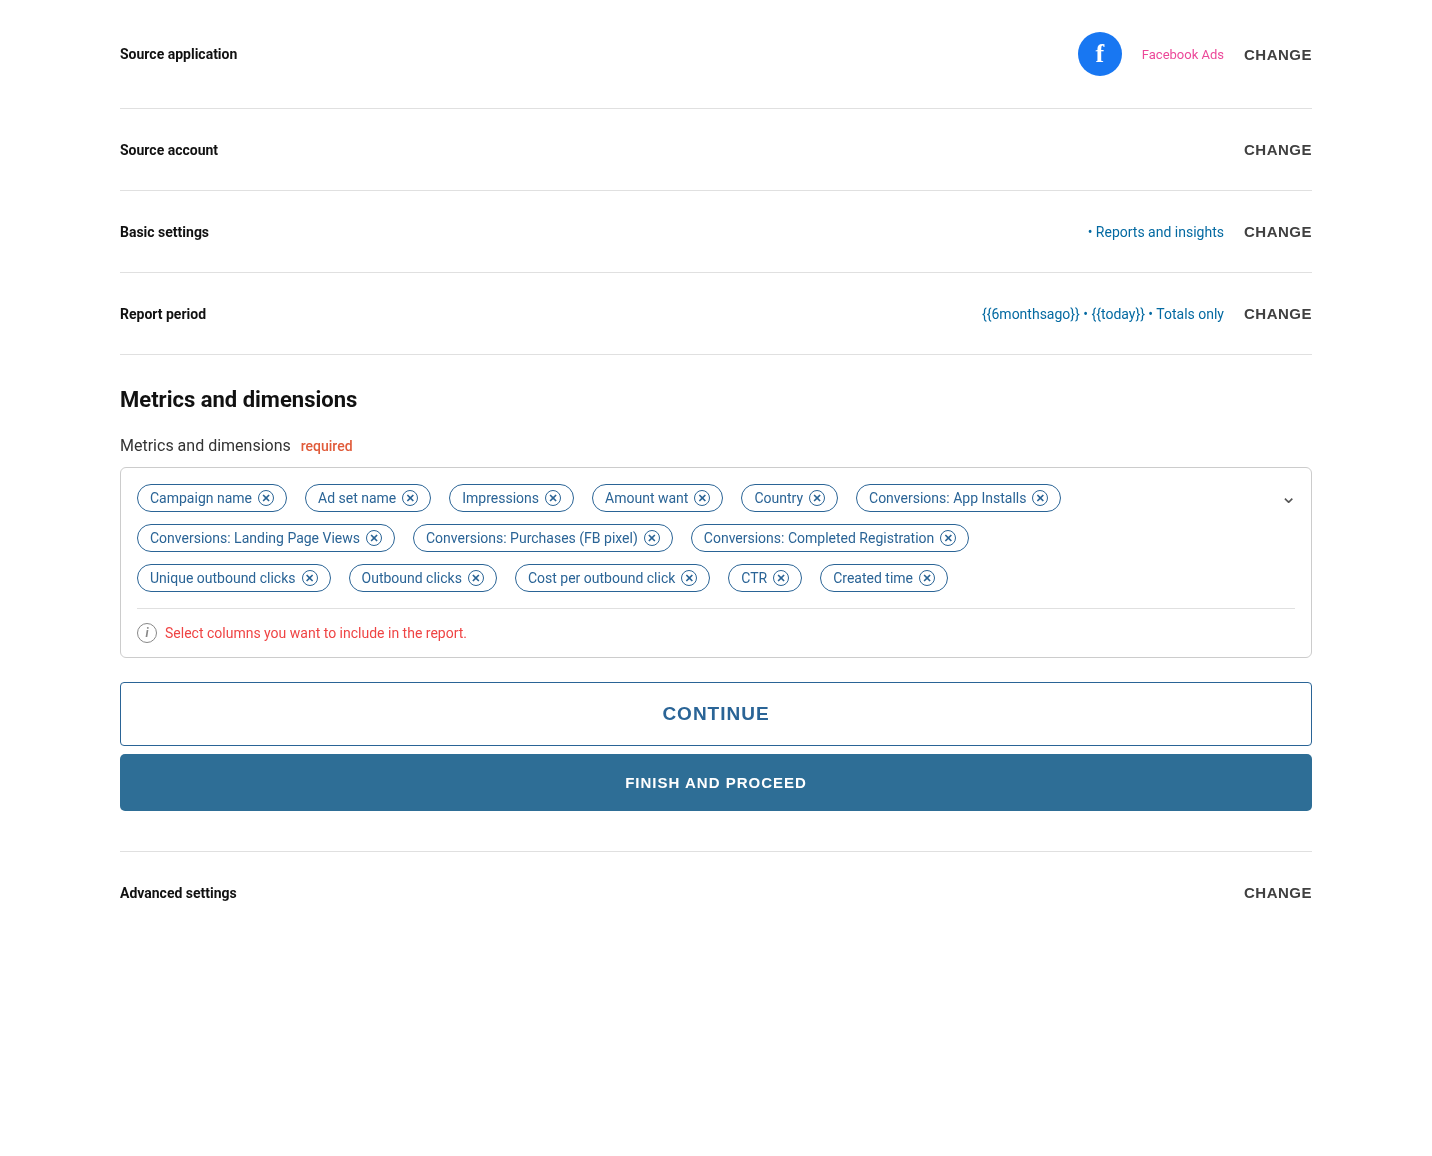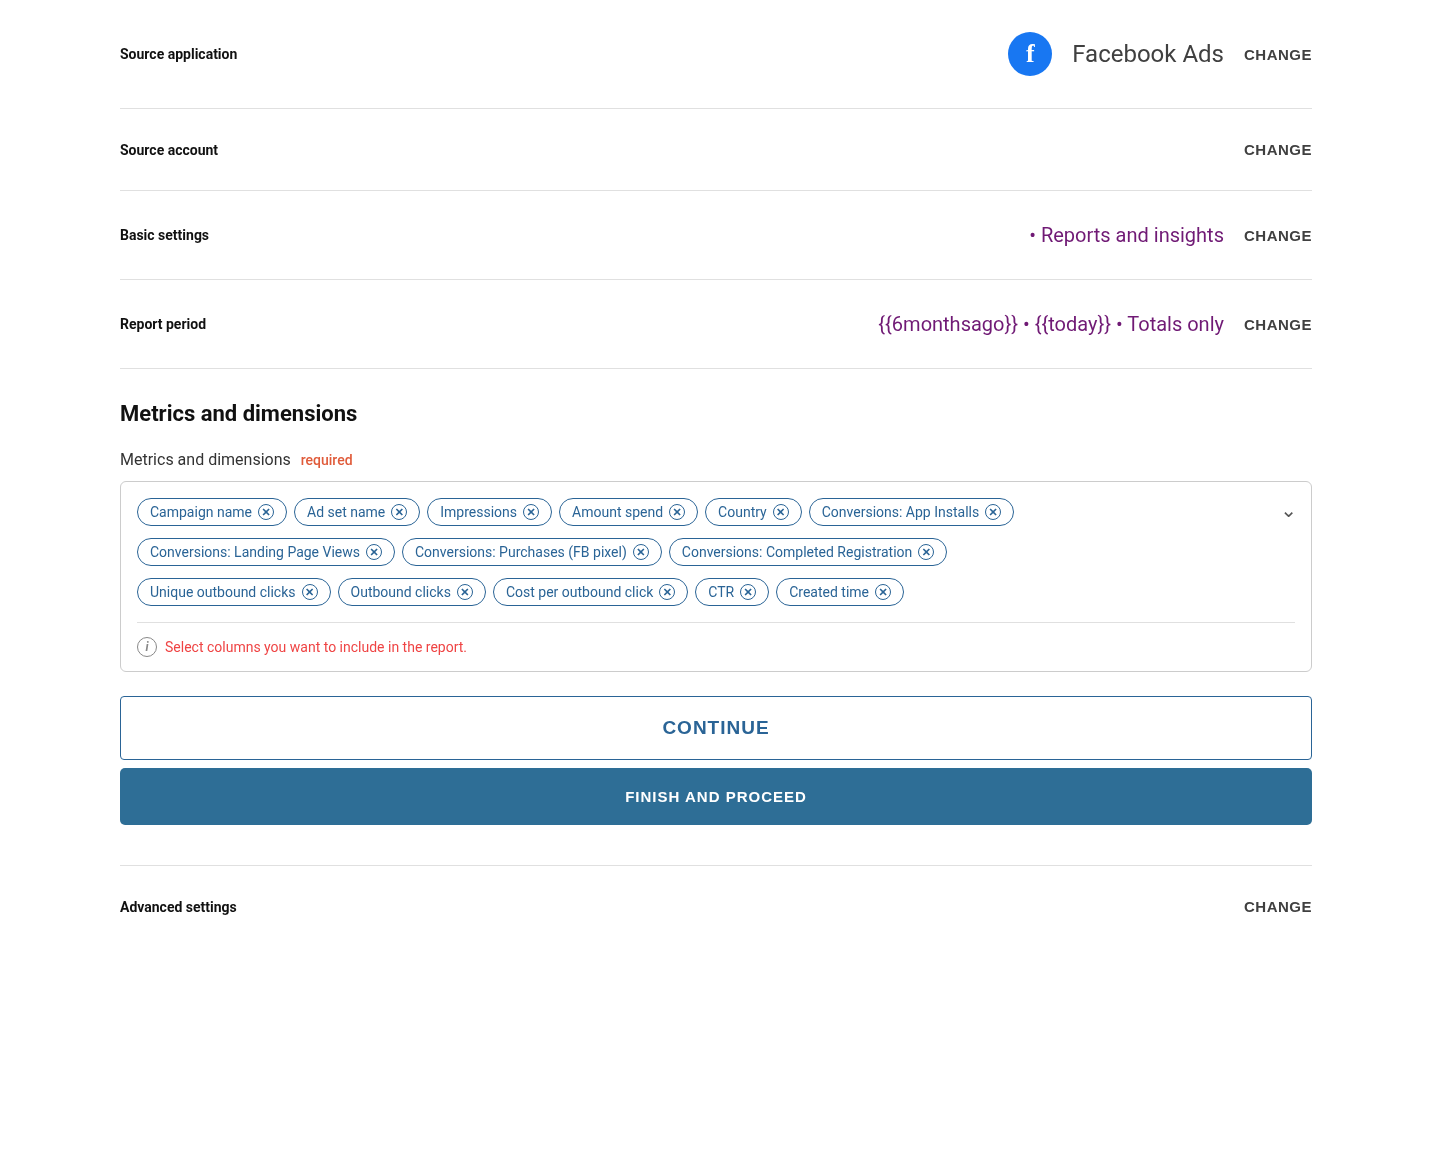--- a/index.html
+++ b/index.html
@@ -36,22 +36,22 @@
       color: #111;
     }
 
     .section-right {
       display: flex;
       align-items: center;
       gap: 20px;
     }
 
     .section-meta {
-      font-size: 20px;
-      color: #701a75;
+      font-size: 14px;
+      color: #0369a1;
     }
 
     .change-btn {
       font-size: 15px;
       font-weight: 700;
       color: #404040;
       background: none;
       border: none;
       cursor: pointer;
       text-transform: uppercase;
@@ -66,22 +66,22 @@
       display: flex;
       align-items: center;
       justify-content: center;
       color: white;
       font-size: 26px;
       font-weight: 900;
       font-family: Georgia, serif;
     }
 
     .source-app-label {
-      font-size: 24px;
-      color: #404040;
+      font-size: 13px;
+      color: #ec4899;
       font-weight: 400;
     }
 
     
     .metrics-section {
       padding: 32px 0;
       border-bottom: 1px solid #e0e0e0;
     }
 
     .metrics-section-title {
@@ -120,21 +120,21 @@
     .tags-rows {
       display: flex;
       flex-direction: column;
       gap: 12px;
       padding-bottom: 16px;
     }
 
     .tags-row {
       display: flex;
       flex-wrap: nowrap;
-      gap: 7px;
+      gap: 18px;
       align-items: center;
     }
 
     .tag {
       display: inline-flex;
       align-items: center;
       gap: 6px;
       border: 1.5px solid #2a6496;
       border-radius: 20px;
       padding: 5px 12px;
@@ -293,21 +293,21 @@
           </div>
           <div class="tag">
             <span>Ad set name</span>
             <button class="tag-remove">✕</button>
           </div>
           <div class="tag">
             <span>Impressions</span>
             <button class="tag-remove">✕</button>
           </div>
           <div class="tag">
-            <span>Amount spend</span>
+            <span>Amount want</span>
             <button class="tag-remove">✕</button>
           </div>
           <div class="tag">
             <span>Country</span>
             <button class="tag-remove">✕</button>
           </div>
           <div class="tag">
             <span>Conversions: App Installs</span>
             <button class="tag-remove">✕</button>
           </div>

